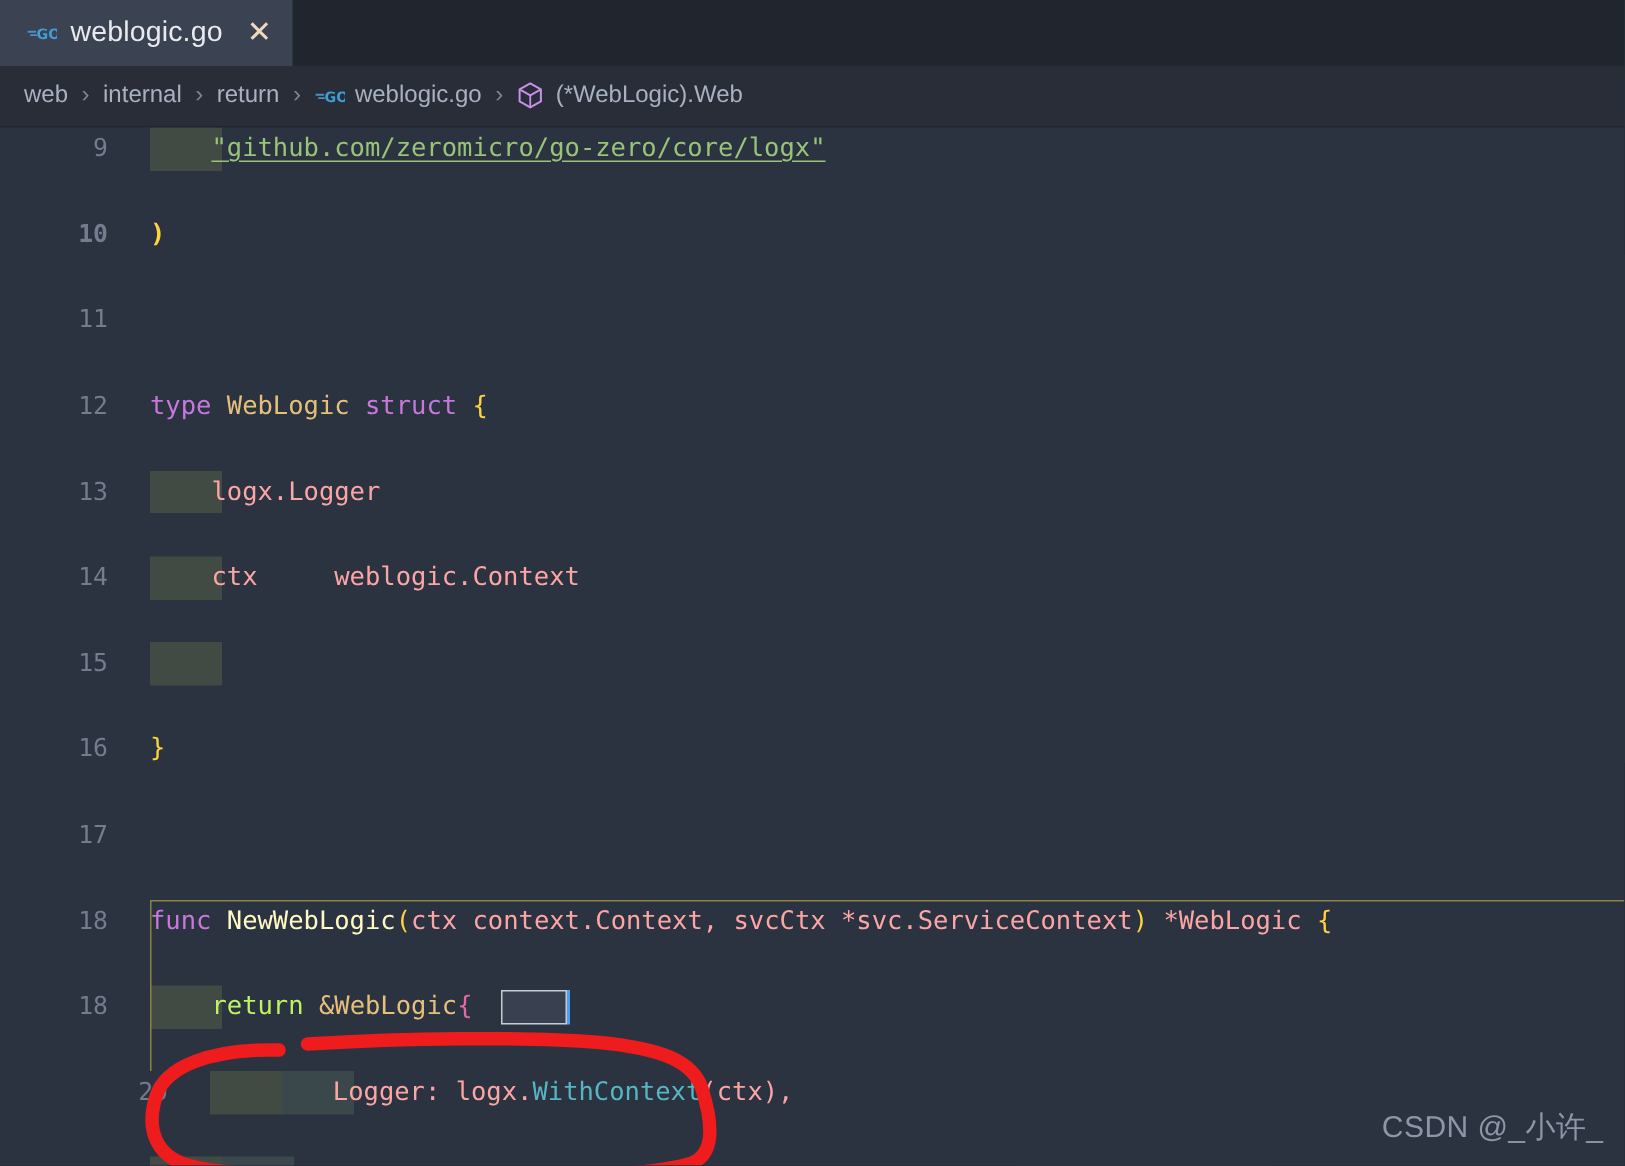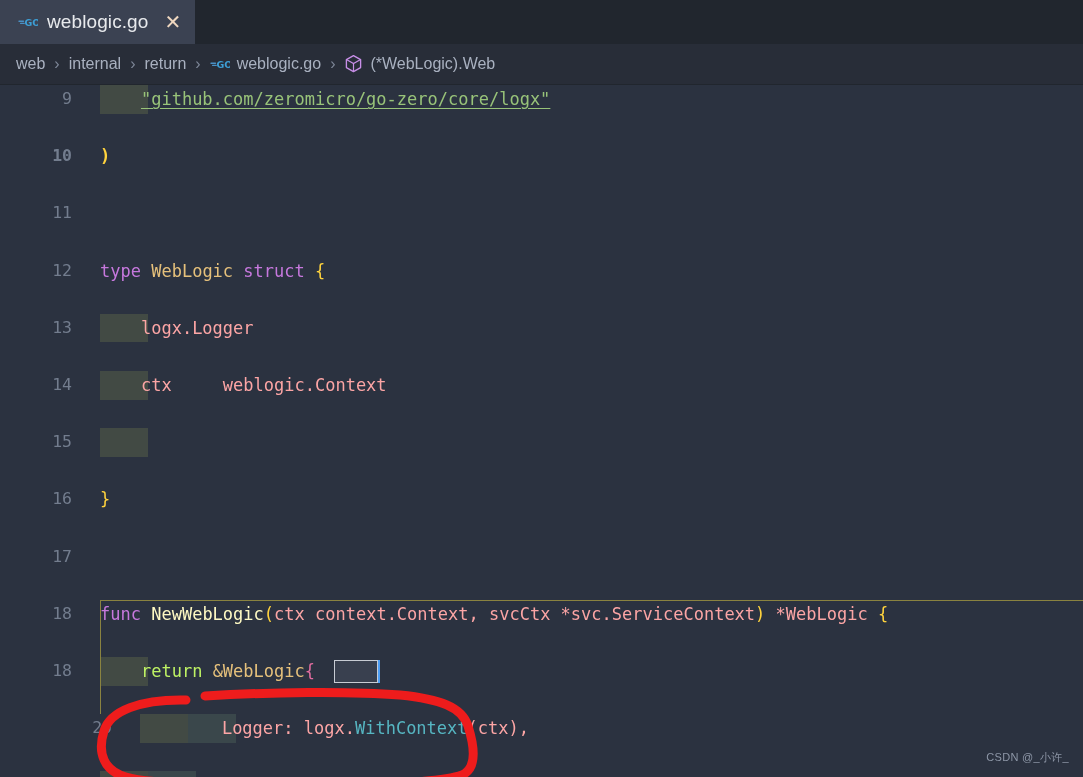--- a/index.html
+++ b/index.html
@@ -200,21 +200,21 @@
     width: 1083px; height: 777px;
     pointer-events: none;
   }
 
   
   .watermark {
     position: absolute;
     right: 14px;
     bottom: 12px;
     font-family: "Liberation Sans", sans-serif;
-    font-size: 11px;
+    font-size: 20px;
     color: #8d96a6;
     letter-spacing: 0.3px;
     user-select: none;
   }
 </style>
 </head>
 <body>
 
 <div id="app">
 

